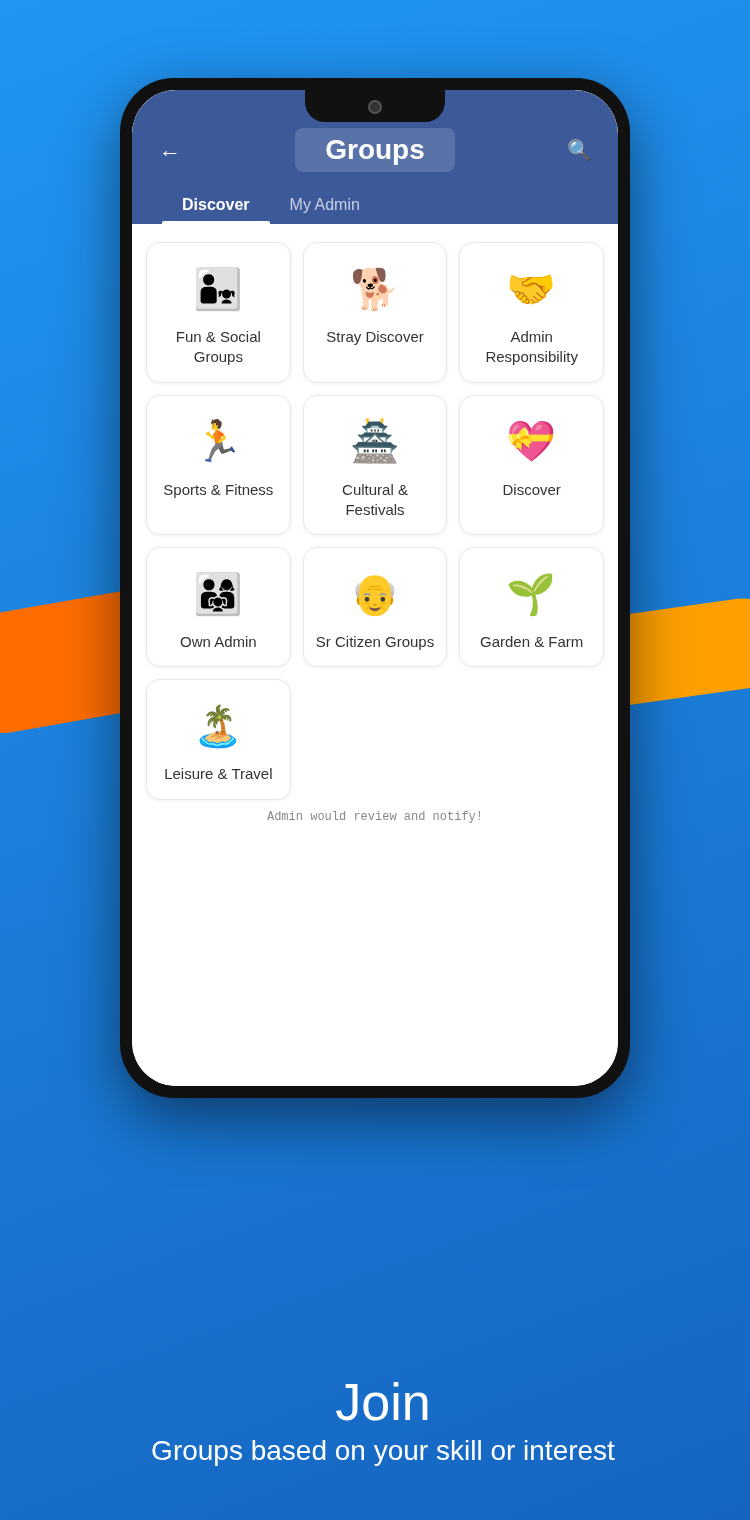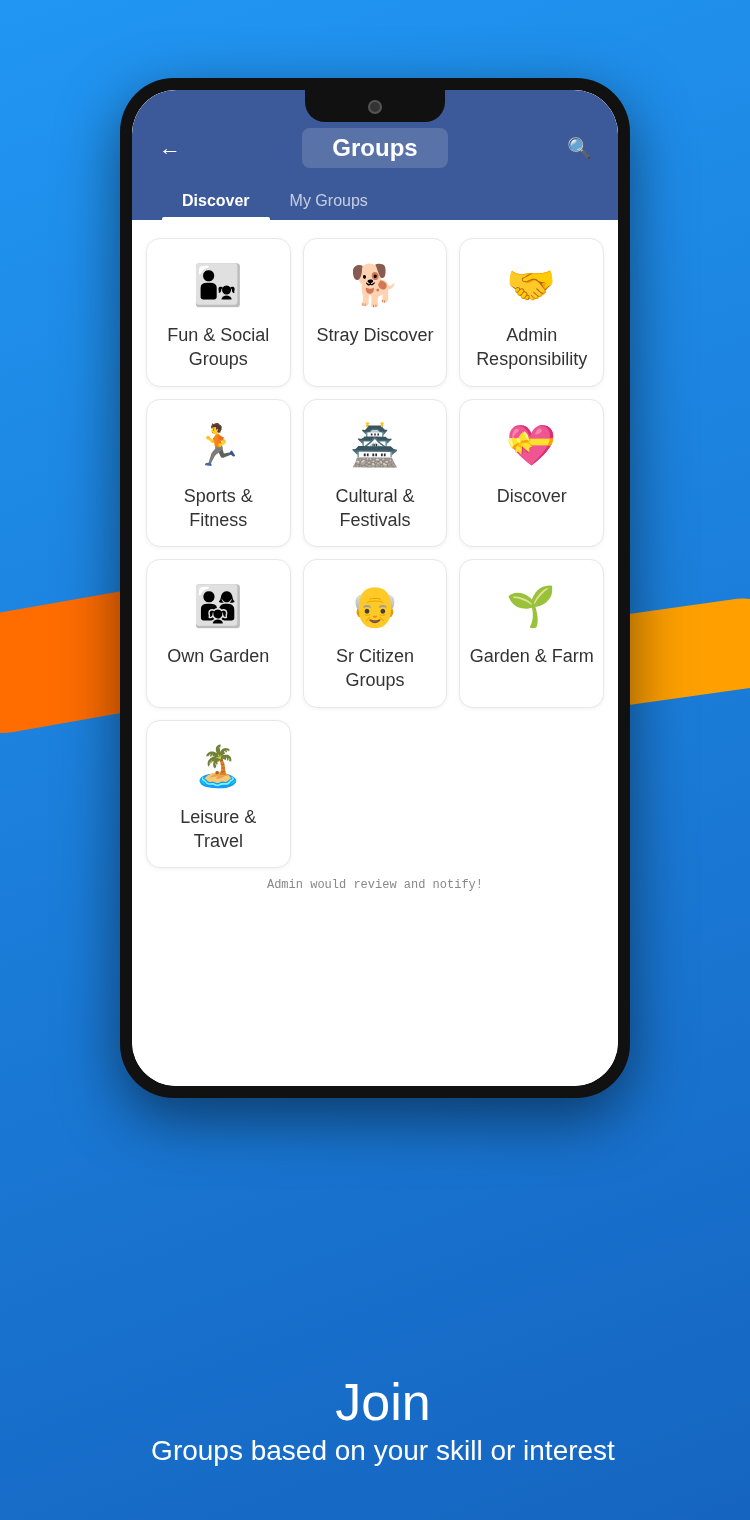--- a/index.html
+++ b/index.html
@@ -118,21 +118,21 @@
     }
     .header-back {
       color: white;
       font-size: 22px;
       cursor: pointer;
       width: 36px;
       text-align: center;
     }
     .header-title {
       color: white;
-      font-size: 24px;
+      font-size: 28px;
       font-weight: 600;
       background: rgba(255,255,255,0.15);
       padding: 6px 30px;
       border-radius: 8px;
     }
     .header-search {
       color: white;
       font-size: 20px;
       cursor: pointer;
       width: 36px;
@@ -200,21 +200,21 @@
     .group-icon {
       width: 56px;
       height: 56px;
       display: flex;
       align-items: center;
       justify-content: center;
       font-size: 40px;
     }
 
     .group-label {
-      font-size: 18px;
+      font-size: 15px;
       color: #333;
       text-align: center;
       line-height: 1.35;
       font-weight: 500;
     }
 
     .admin-notice {
       text-align: center;
       font-size: 12px;
       color: #888;
@@ -258,21 +258,21 @@
     <div class="app-screen">
 
       <div class="app-header">
         <div class="header-top">
           <div class="header-back">←</div>
           <div class="header-title">Groups</div>
           <div class="header-search">🔍</div>
         </div>
         <div class="tabs">
           <div class="tab active">Discover</div>
-          <div class="tab inactive">My Groups</div>
+          <div class="tab inactive">My Admin</div>
         </div>
       </div>
 
       <div class="content-area">
         <div class="groups-grid">
 
           <div class="group-card">
             <div class="group-icon">👨‍👧</div>
             <div class="group-label">Fun &amp; Social Groups</div>
           </div>
@@ -298,21 +298,21 @@
             <div class="group-label">Cultural &amp; Festivals</div>
           </div>
 
           <div class="group-card">
             <div class="group-icon">💝</div>
             <div class="group-label">Discover</div>
           </div>
 
           <div class="group-card">
             <div class="group-icon">👨‍👩‍👧</div>
-            <div class="group-label">Own Garden</div>
+            <div class="group-label">Own Admin</div>
           </div>
 
           <div class="group-card">
             <div class="group-icon">👴</div>
             <div class="group-label">Sr Citizen Groups</div>
           </div>
 
           <div class="group-card">
             <div class="group-icon">🌱</div>
             <div class="group-label">Garden &amp; Farm</div>

